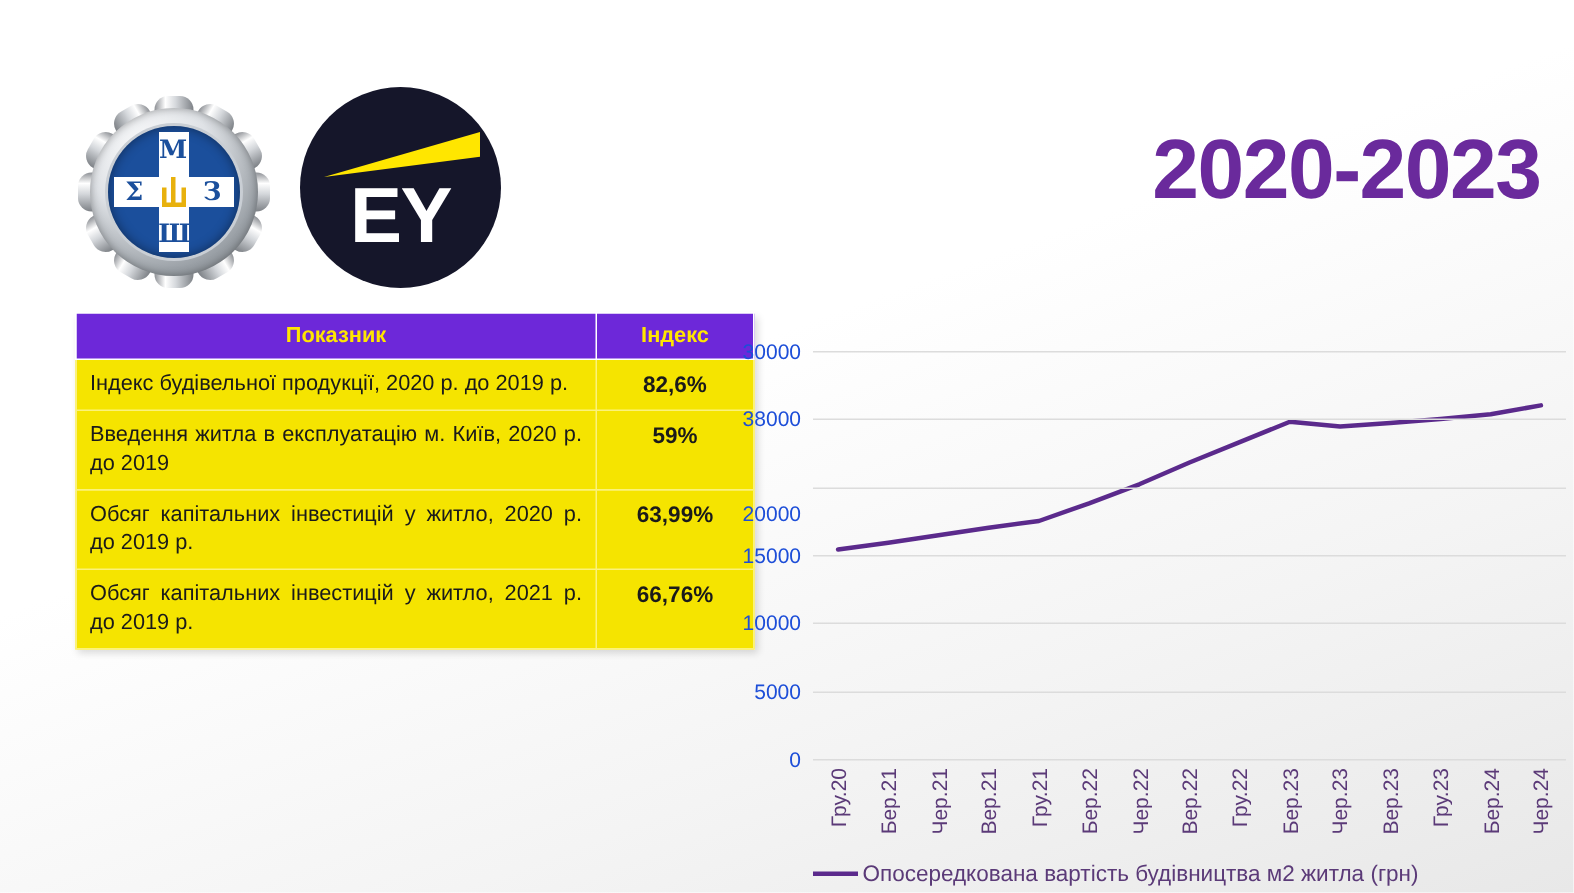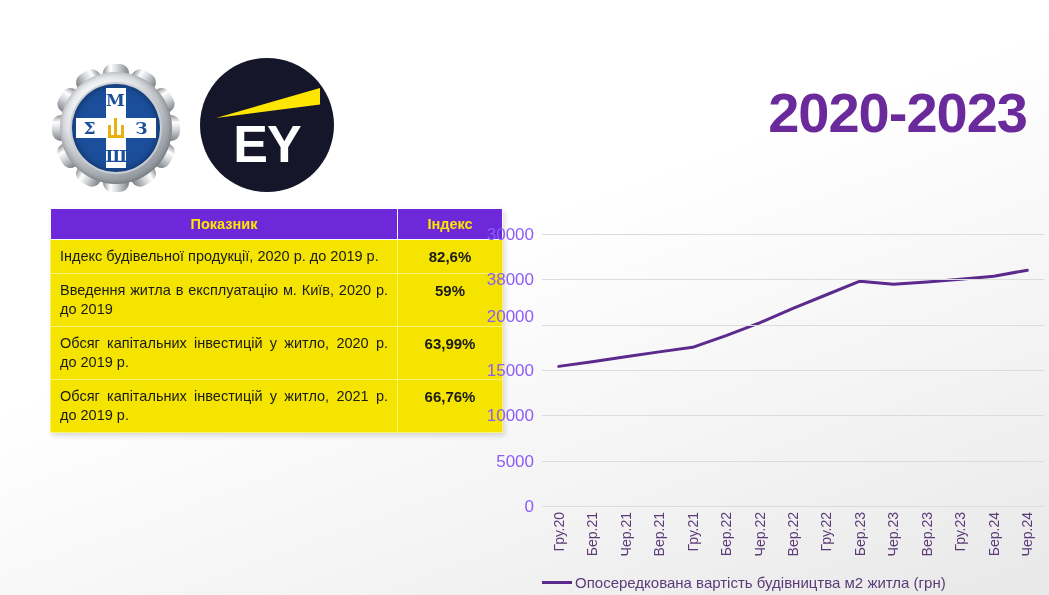--- a/index.html
+++ b/index.html
@@ -89,21 +89,21 @@
   }
   table.kpi tr:nth-child(6) td{background:#ece000;}
   table.kpi tr:nth-child(7) td{background:#e3d800;}
 
   
   .chart{position:absolute;left:486px;top:222px;width:560px;height:370px;}
   .plot{position:absolute;left:56px;top:12px;right:2px;height:272px;}
   .gridline{position:absolute;left:0;right:0;height:1px;background:#dcdcdc;}
   .ytick{
     position:absolute;right:100%;margin-right:8px;
-    color:#8b5cf6;font-size:17px;line-height:15px;transform:translateY(-7px);
+    color:#1d4ed8;font-size:14px;line-height:15px;transform:translateY(-7px);
     white-space:nowrap;text-align:right;width:70px;
   }
   .series-svg{position:absolute;inset:0;width:100%;height:100%;overflow:visible;}
   .xlabels{position:absolute;left:56px;right:2px;top:290px;height:62px;}
   .xlab{
     position:absolute;top:0;color:#5b3a78;font-size:14px;
     writing-mode:vertical-rl;transform:rotate(180deg);
     transform-origin:center;white-space:nowrap;
   }
   .legend{position:absolute;left:56px;top:352px;display:flex;align-items:center;gap:0px;}
@@ -189,21 +189,21 @@
         </svg>
     <div class="gridline" style="top: 272px;"></div>
         <div class="ytick" style="top: 272px;">0</div>
         <div class="gridline" style="top: 226.667px;"></div>
         <div class="ytick" style="top: 226.667px;">5000</div>
         <div class="gridline" style="top: 181.333px;"></div>
         <div class="ytick" style="top: 181.333px;">10000</div>
         <div class="gridline" style="top: 136px;"></div>
         <div class="ytick" style="top: 136px;">15000</div>
         <div class="gridline" style="top: 90.6667px;"></div>
-        <div class="ytick" style="top: 82px;">20000</div>
+        <div class="ytick" style="top: 108px;">20000</div>
         <div class="gridline" style="top: 45.3333px;"></div>
         <div class="ytick" style="top: 45.3333px;">38000</div>
         <div class="gridline" style="top: 0px;"></div>
         <div class="ytick" style="top: 0px;">30000</div>
       </div>
     <div class="xlabels" id="xlabels">
         <div class="xlab" style="left: 8.73333px;">Гру.20</div>
         <div class="xlab" style="left: 42.2px;">Бер.21</div>
         <div class="xlab" style="left: 75.6667px;">Чер.21</div>
         <div class="xlab" style="left: 109.133px;">Вер.21</div>

